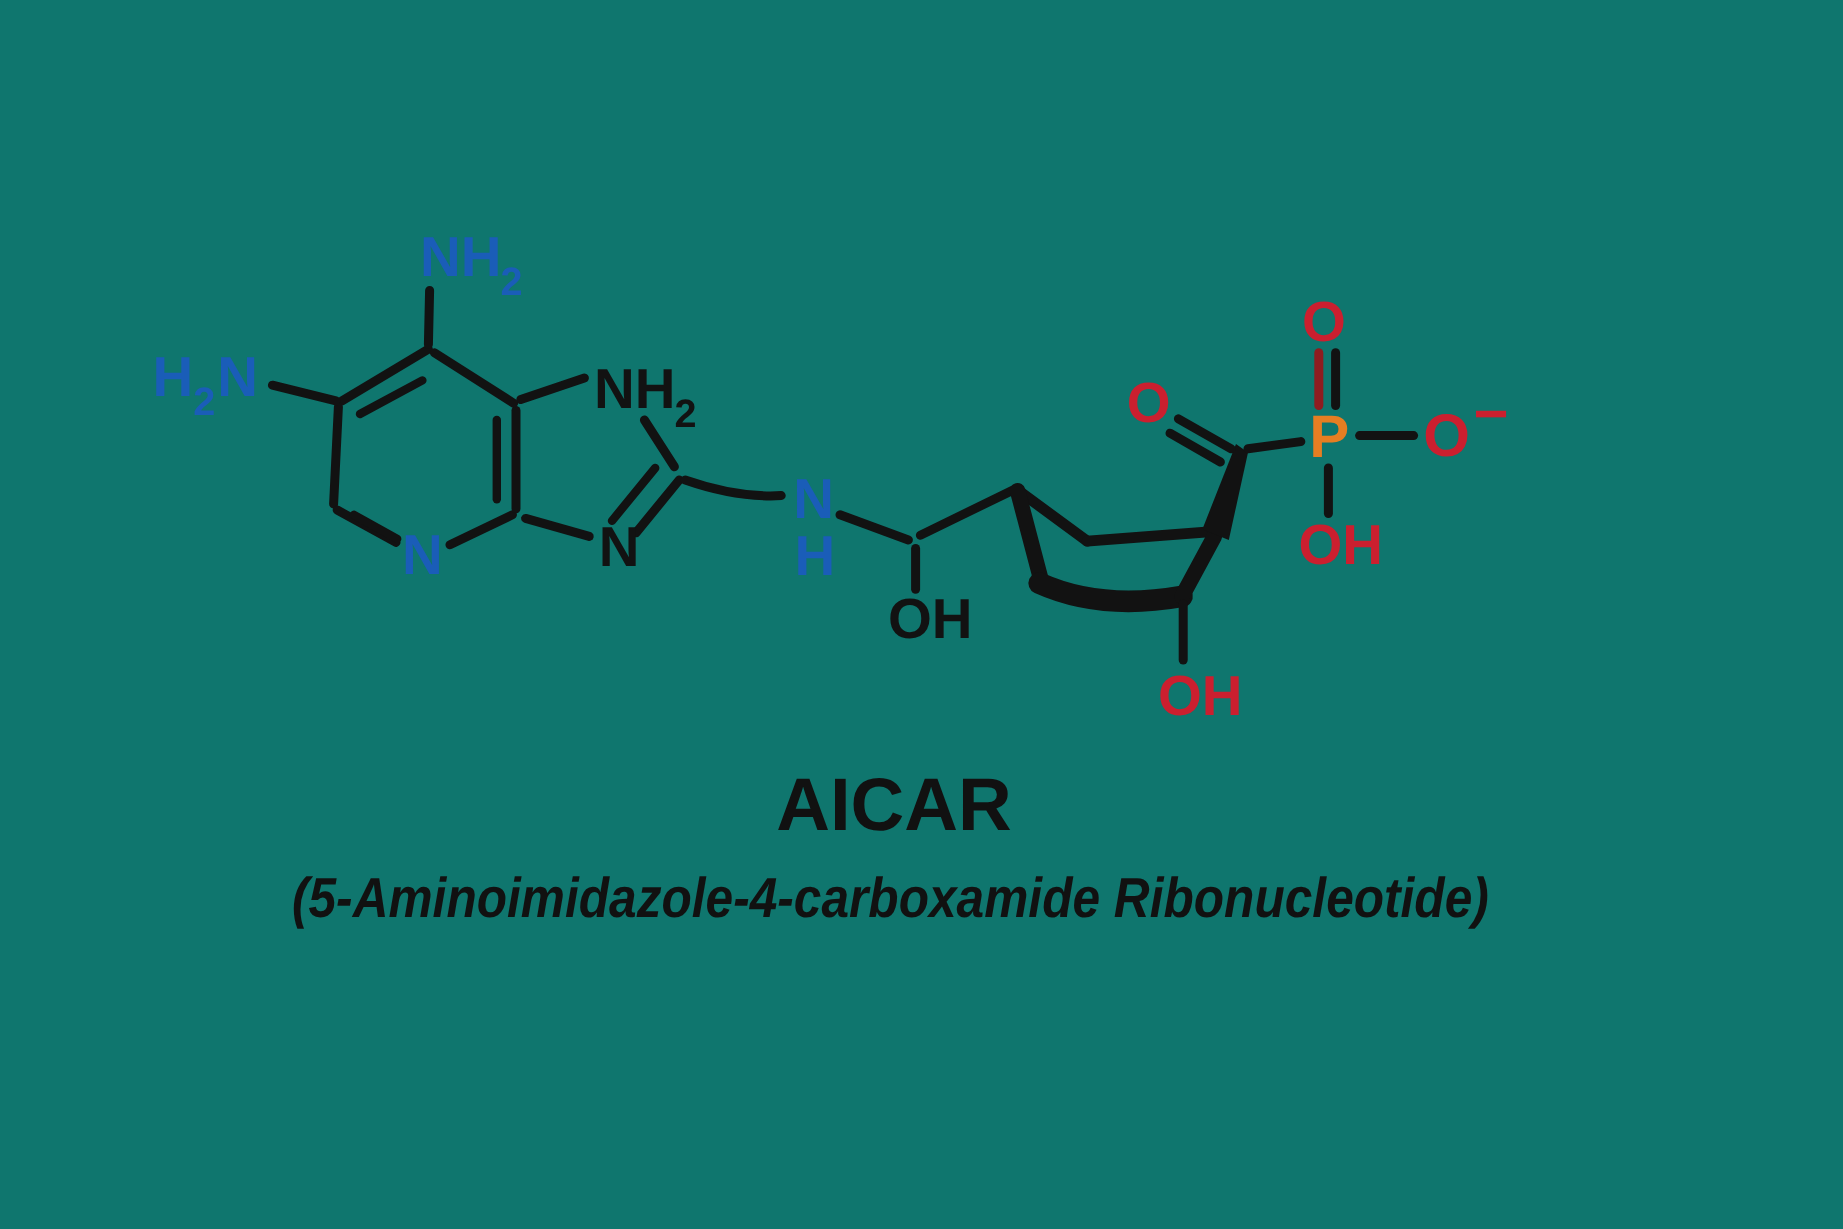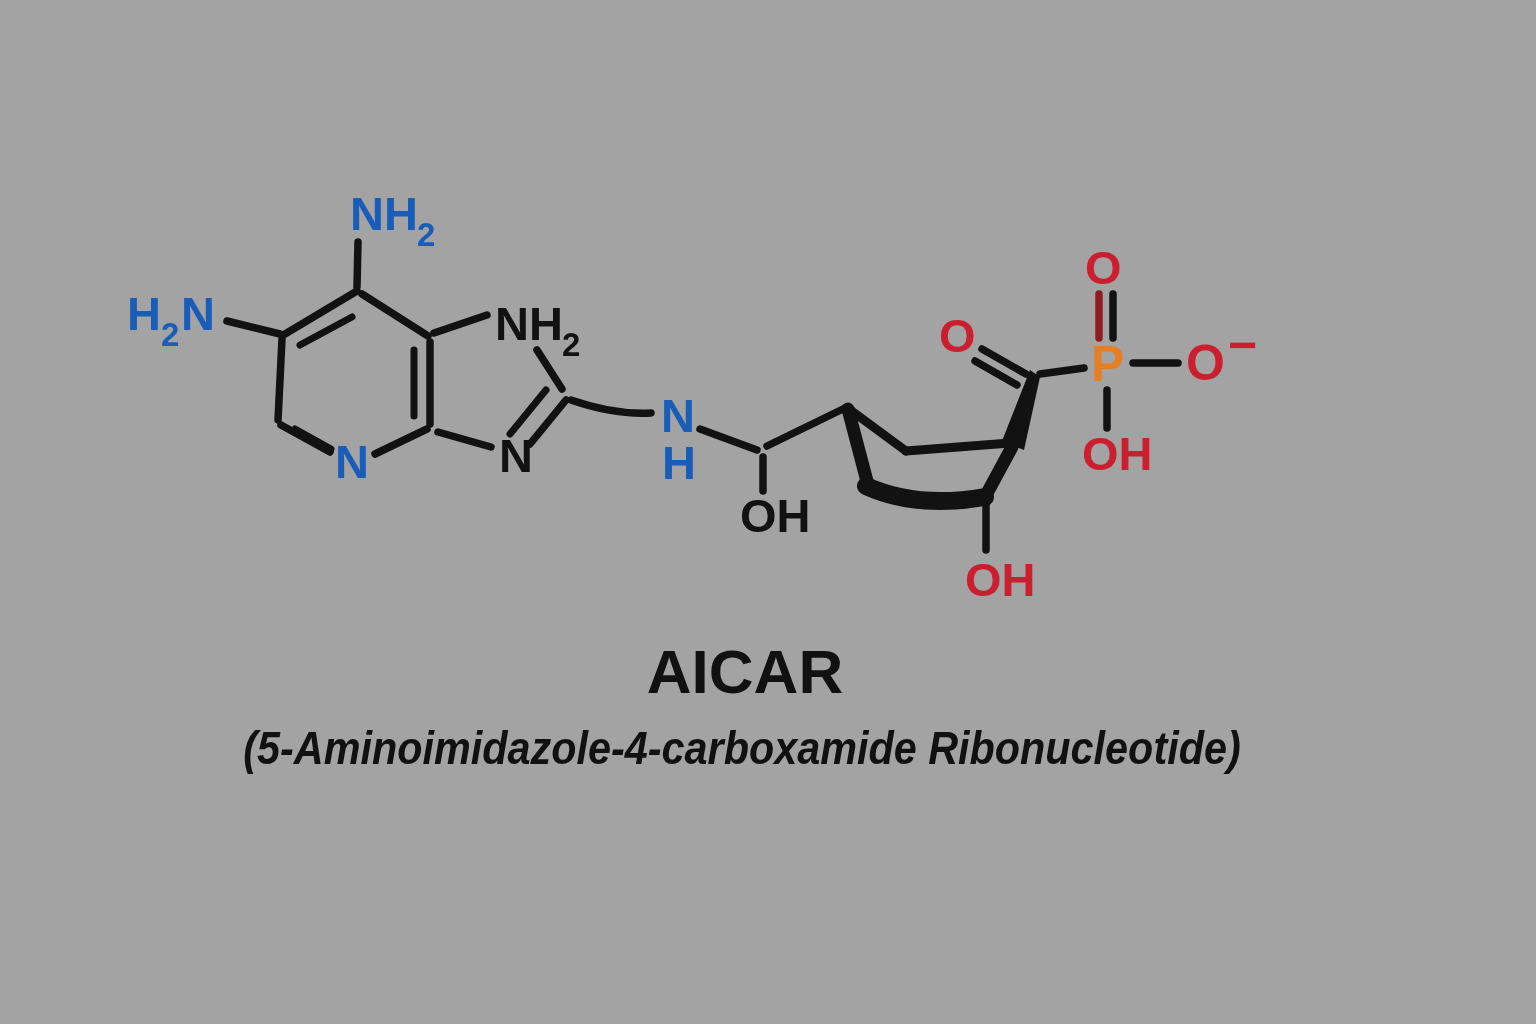--- a/index.html
+++ b/index.html
@@ -1,20 +1,20 @@
 <!DOCTYPE html>
 <html><head>
 <meta charset="utf-8">
 <style>
   html,body{margin:0;padding:0;}
   body{
     width:1536px;height:1024px;background:#ffffff;overflow:hidden;
     font-family:"Liberation Sans",sans-serif;
   }
-  .stage{position:relative;width:1536px;height:1024px;background:#a3a3a3;}
+  .stage{position:relative;width:1536px;height:1024px;background:#0f766e;}
   svg{position:absolute;left:0;top:0;}
   .bond{stroke:#121212;stroke-width:7.5;stroke-linecap:round;fill:none;}
   .bond.inner{stroke-width:7;}
   .bond.w9{stroke-width:9;}
   .bond.w13{stroke-width:13;}
   .bond.w18{stroke-width:18;}
   .bond.accent{stroke:#8e1c20;}
   .wedge{fill:#121212;stroke:none;}
   text.atom{font-family:"Liberation Sans",sans-serif;font-weight:700;font-size:47px;}
   text.sub{font-size:33px;}

